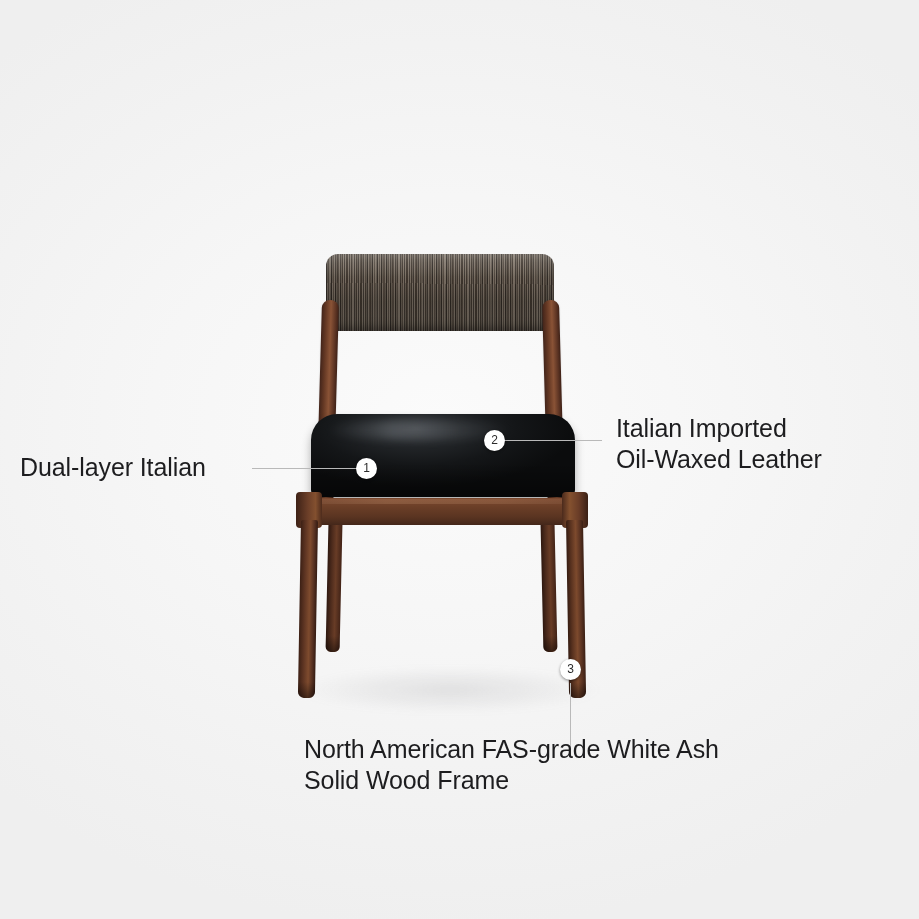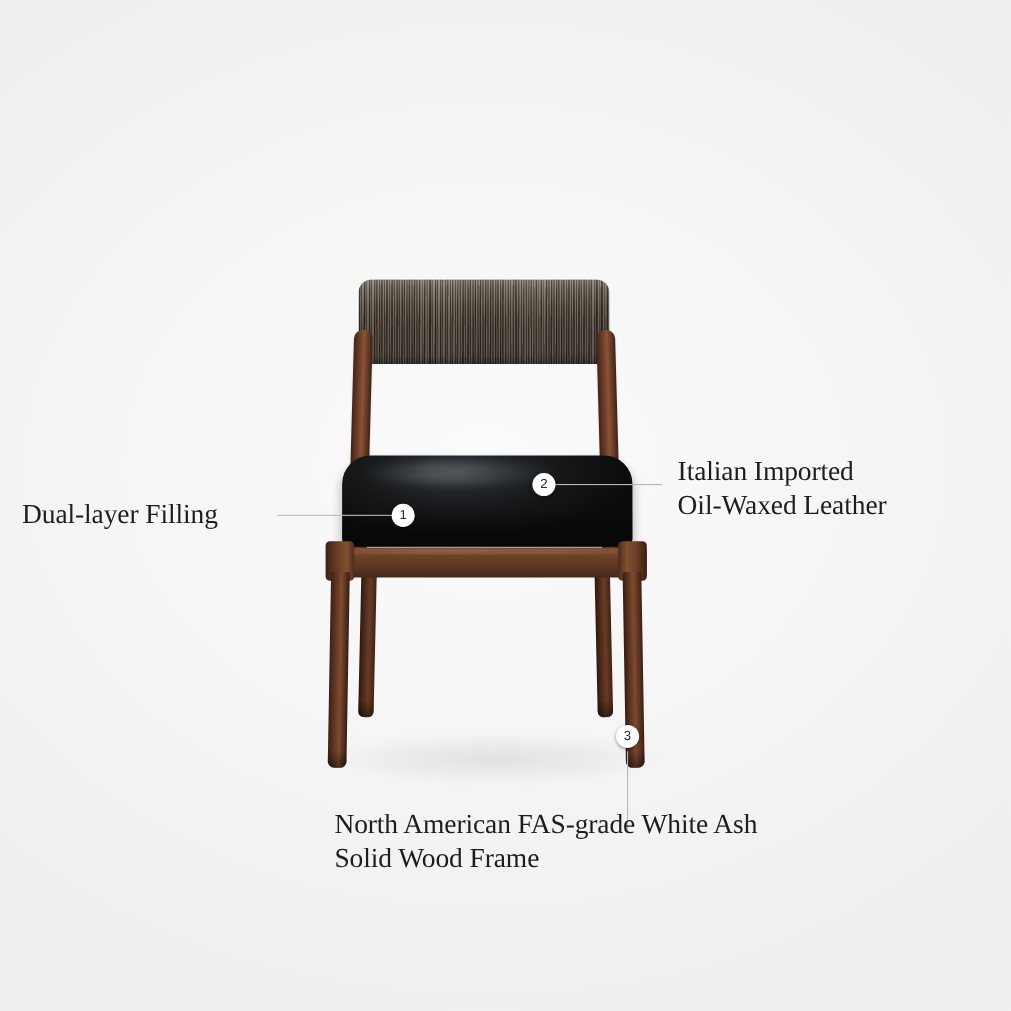--- a/index.html
+++ b/index.html
@@ -182,21 +182,21 @@
     font-family: "Liberation Sans", sans-serif;
     box-shadow: 0 1px 3px rgba(0,0,0,0.45);
     user-select: none;
   }
 
   .callout-label {
     position: absolute;
     color: #1d1d1f;
     font-size: 25px;
     line-height: 31px;
-    font-family: Liberation Serif, serif;
+    font-family: Liberation Sans, sans-serif;
     white-space: pre-line;
     letter-spacing: -0.1px;
   }
   #label-1 { left: 20px; top: 452px; }
   #label-2 { left: 616px; top: 413px; }
   #label-3 { left: 304px; top: 734px; }
 </style>
 </head>
 <body>
 
@@ -232,21 +232,21 @@
     <div class="wood" id="leg-fr">
       <div class="foot-shade"></div>
     </div>
 
   </div>
 
   <div id="annotations">
 
     <div class="leader h" style="left:252px; top:468px; width:106px;"></div>
     <div class="marker" style="left:356px; top:458px;">1</div>
-    <div class="callout-label" id="label-1">Dual-layer Filling</div>
+    <div class="callout-label" id="label-1">Dual-layer Italian</div>
 
     <div class="leader h" style="left:500px; top:440px; width:102px;"></div>
     <div class="marker" style="left:484px; top:430px;">2</div>
     <div class="callout-label" id="label-2">Italian Imported
 Oil-Waxed Leather</div>
 
     <div class="leader v" style="left:570px; top:683px; height:74px;"></div>
     <div class="marker" style="left:560px; top:659px;">3</div>
     <div class="callout-label" id="label-3">North American FAS-grade White Ash
 Solid Wood Frame</div>

